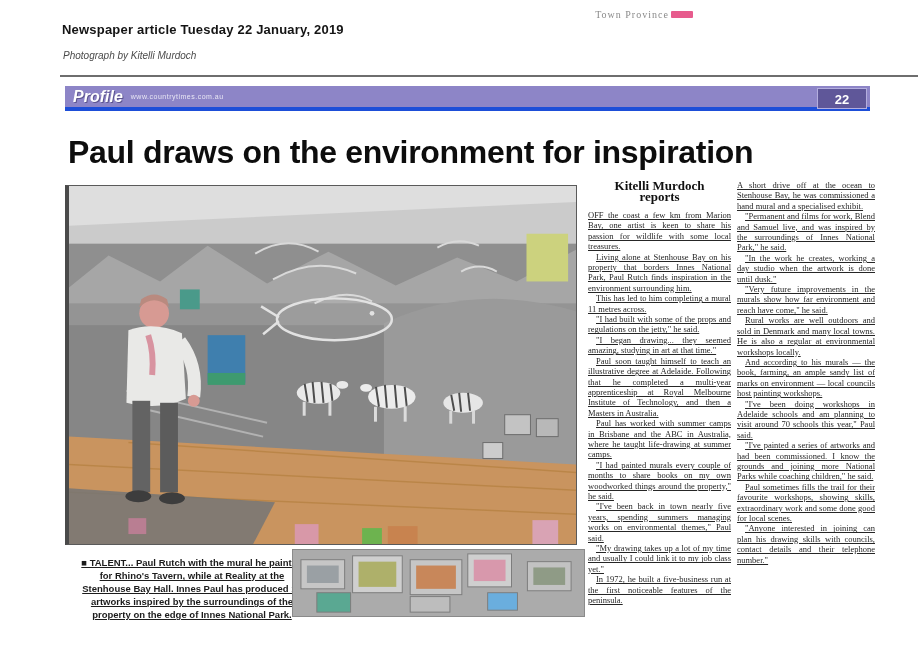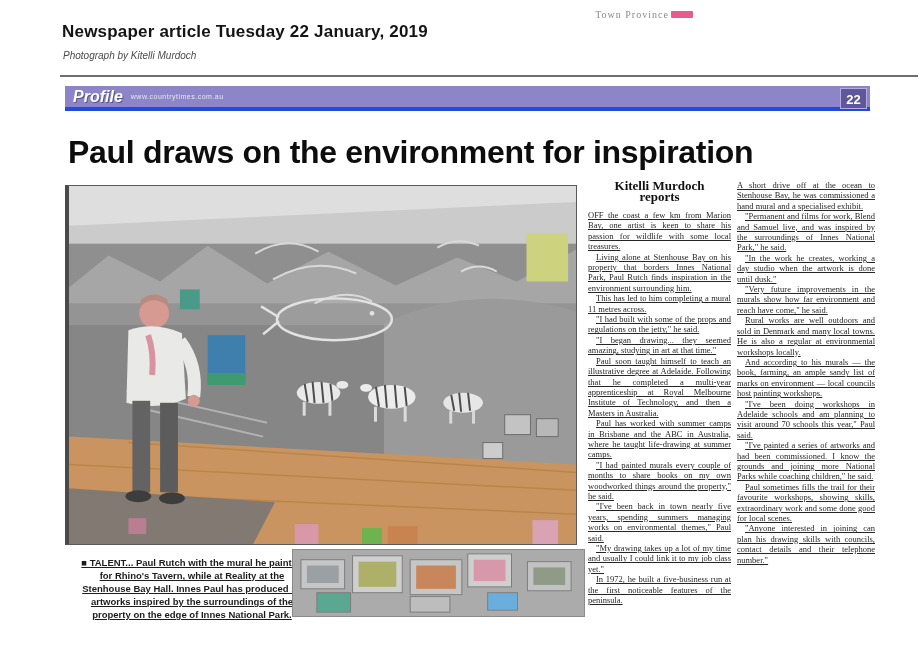--- a/index.html
+++ b/index.html
@@ -2,21 +2,21 @@
 <html><head>
 <meta charset="utf-8">
 <style>
   * { margin:0; padding:0; box-sizing:border-box; }
   html,body { width:922px; height:650px; background:#ffffff; overflow:hidden;
               font-family:"Liberation Serif", serif; }
   .page { position:relative; width:922px; height:650px; background:#fff; }
 
   
   .header-title { position:absolute; left:62px; top:22px; width:470px;
-    font-family:"Liberation Sans", sans-serif; font-weight:bold; font-size:17px;
+    font-family:"Liberation Sans", sans-serif; font-weight:bold; font-size:13px;
     color:#141414; letter-spacing:0.2px; }
   .header-credit { position:absolute; left:63px; top:50px; font-style:italic;
     font-family:"Liberation Sans", sans-serif; font-size:10px; color:#4a4a4a; }
 
   .masthead { position:absolute; left:488px; top:4px; width:382px; text-align:right; }
   .tagline-row { height:14px; margin-right:70px; text-align:center; }
   .tagline { font-family:"Liberation Serif", serif; font-size:10px; color:#8a8a8a;
     letter-spacing:1px; }
   .tagline-accent { display:inline-block; width:22px; height:7px; background:#e75b8d;
     margin-left:2px; border-radius:1px; vertical-align:middle; }
@@ -30,21 +30,21 @@
 
   
   .section-bar { position:absolute; left:65px; top:86px; width:805px; height:25px;
     background:#8d85c7; border-bottom:4px solid #1d4ed8; display:flex;
     align-items:center; }
   .section-label { font-family:"Liberation Sans", sans-serif; font-weight:bold;
     font-style:italic; font-size:16px; color:#ffffff; padding-left:8px;
     text-shadow:1px 1px 0 #5c548f; }
   .section-sub { font-family:"Liberation Sans", sans-serif; font-size:7px;
     color:#e8e6f4; margin-left:8px; letter-spacing:0.5px; }
-  .page-number-box { position:absolute; right:3px; top:2px; bottom:-2px; width:27px;
+  .page-number-box { position:absolute; right:3px; top:2px; bottom:-2px; width:50px;
     background:#5f5799; border:1px solid #b4aede; color:#ffffff; text-align:center;
     font-family:"Liberation Sans", sans-serif; font-weight:bold; font-size:13px;
     line-height:21px; }
 
   
   .headline { position:absolute; left:68px; top:134px; width:812px;
     font-family:"Liberation Sans", sans-serif; font-weight:bold; font-size:32px;
     letter-spacing:-0.3px; color:#0d0d0d; white-space:nowrap; }
 
   

